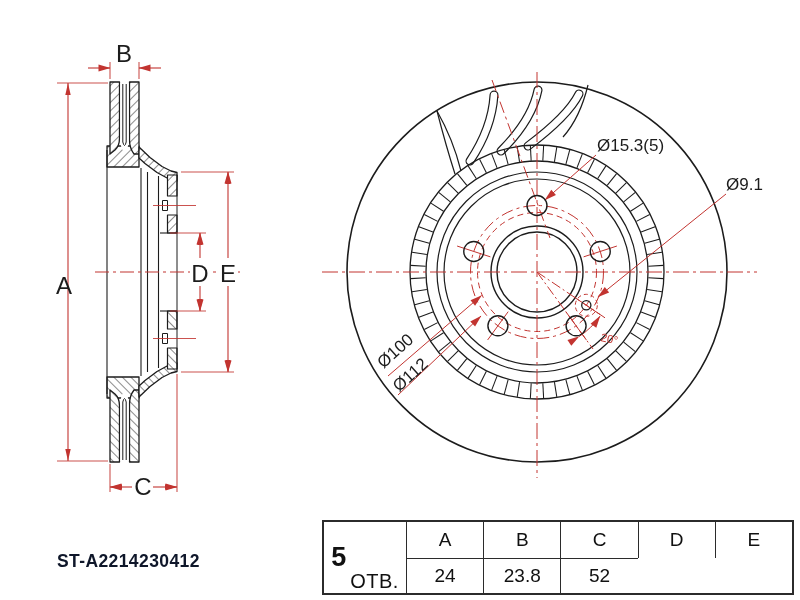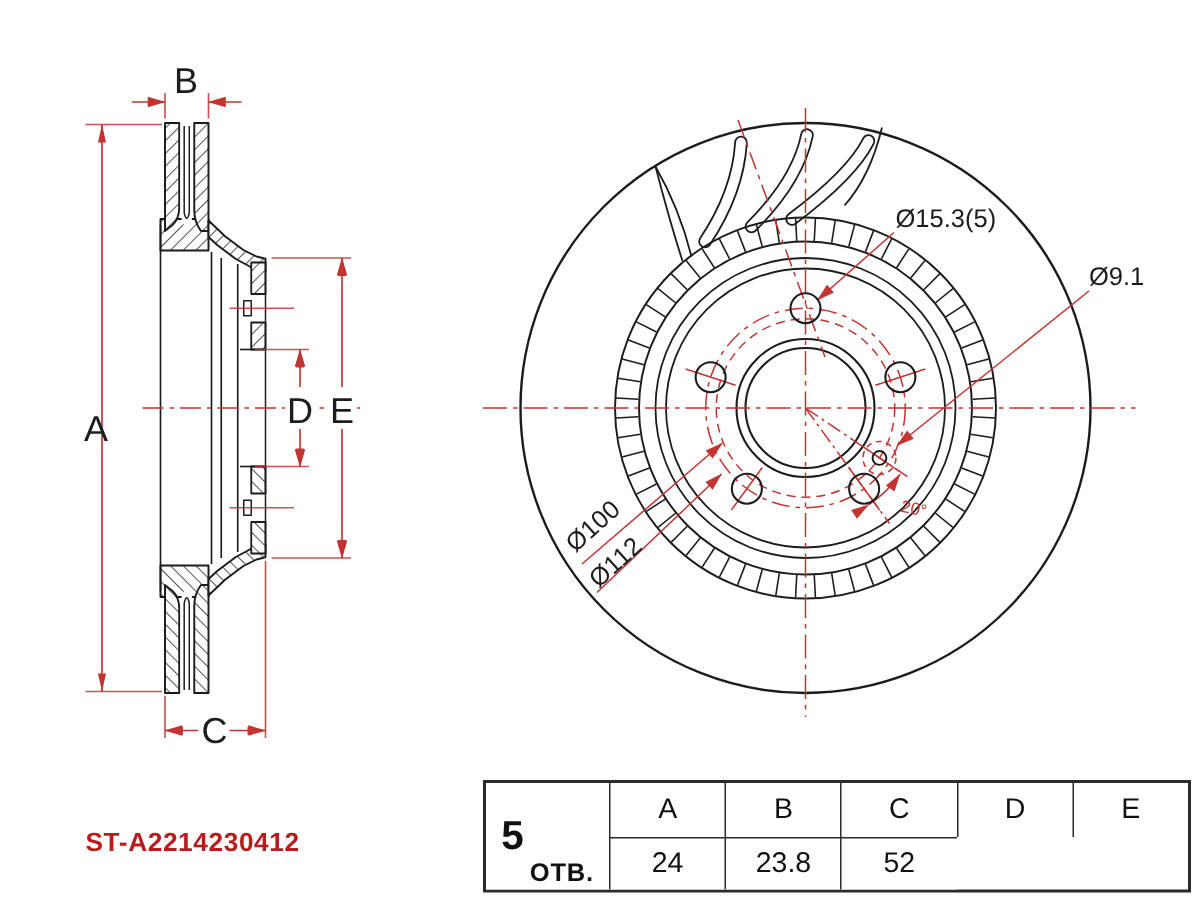--- a/index.html
+++ b/index.html
@@ -14,23 +14,23 @@
   #spec-table{position:absolute;left:322px;top:520px;width:472px;height:75px;
       display:grid;grid-template-columns:82px repeat(5,1fr);grid-template-rows:1fr 1fr;
       border:2px solid #2b2b2b;box-sizing:border-box;color:#111;}
   #spec-table .cell{display:flex;align-items:center;justify-content:center;
       border-left:1.5px solid #2b2b2b;border-top:1.5px solid #2b2b2b;
       font-size:19px;box-sizing:border-box;background:#fff;}
   #spec-table .hole-cell{grid-row:1/3;border-left:none;border-top:none;
       align-items:center;gap:4px;}
   #spec-table .hdr{border-top:none;}
   .holes-count{font-size:27px;font-weight:bold;}
-  .holes-unit{font-size:17px;font-weight:bold;letter-spacing:.5px;margin-top:48px;}
+  .holes-unit{font-size:20px;font-weight:normal;letter-spacing:.5px;margin-top:48px;}
   #part-number{position:absolute;left:57px;top:551px;font-size:17.5px;font-weight:bold;
-      letter-spacing:.4px;color:#b91c1c;}
+      letter-spacing:.4px;color:#0f172a;}
 </style>
 </head>
 <body>
 
 <div id="page">
 
 <svg width="800" height="600" viewBox="0 0 800 600">
   <defs>
     <pattern id="hatch" width="6" height="6" patternUnits="userSpaceOnUse" patternTransform="rotate(45)">
       <rect width="6" height="6" fill="#ffffff"></rect>

